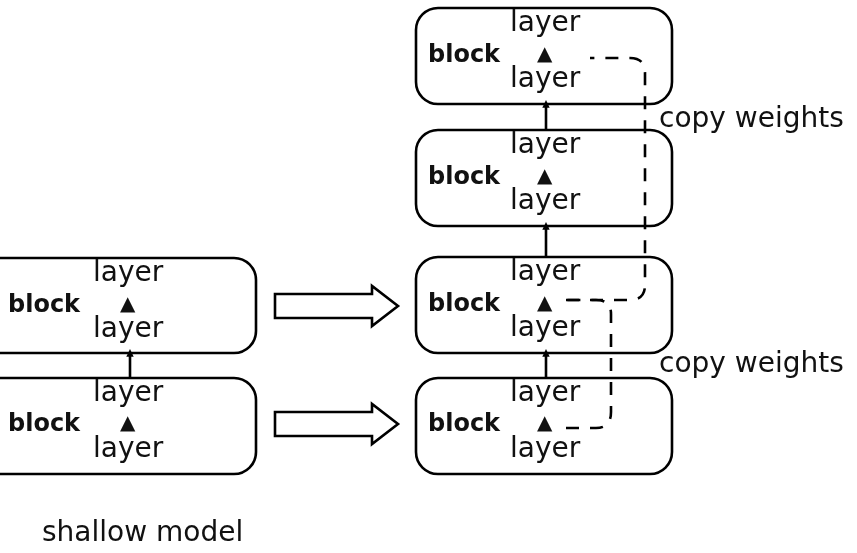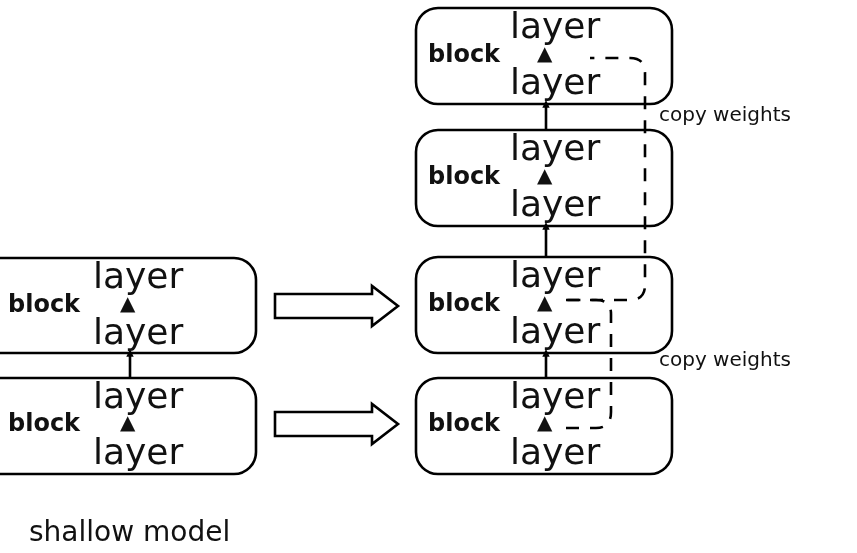--- a/index.html
+++ b/index.html
@@ -12,22 +12,22 @@
   #stage{position:relative;width:857px;height:553px;background:#fff;}
   #vec{position:absolute;left:0;top:0;width:857px;height:553px;}
   .lbl{
     position:absolute;
     white-space:nowrap;
     font-size:27px;
     line-height:1;
     color:#111;
   }
   .lbl-block{font-size:24px;font-weight:bold;}
-  .lbl-layer{font-size:36px;}
-  .lbl-copy{font-size:20px;}
+  .lbl-layer{font-size:28px;}
+  .lbl-copy{font-size:28px;}
   .lbl-caption{font-size:28px;}
 </style>
 </head>
 <body>
 
 <div id="stage">
 
   <svg id="vec" viewBox="0 0 857 553">
     <defs>
       <marker id="solidhead" markerWidth="10" markerHeight="10" refX="4.2" refY="4" orient="auto" markerUnits="userSpaceOnUse">
@@ -94,15 +94,15 @@
   <div class="lbl lbl-layer" style="left:510px;top:313px;">layer</div>
 
   <div class="lbl lbl-block" style="left:428px;top:411px;">block</div>
   <div class="lbl lbl-layer" style="left:510px;top:378px;">layer</div>
   <div class="lbl" style="left:537px;top:412px;font-size:20px;">▲</div>
   <div class="lbl lbl-layer" style="left:510px;top:434px;">layer</div>
 
   <div class="lbl lbl-copy" style="left:659px;top:104px;">copy weights</div>
   <div class="lbl lbl-copy" style="left:659px;top:349px;">copy weights</div>
 
-  <div class="lbl lbl-caption" style="left:29px;top:518px;">shallow model</div>
+  <div class="lbl lbl-caption" style="left:42px;top:518px;">shallow model</div>
 
 </div>
 
 </body></html>

